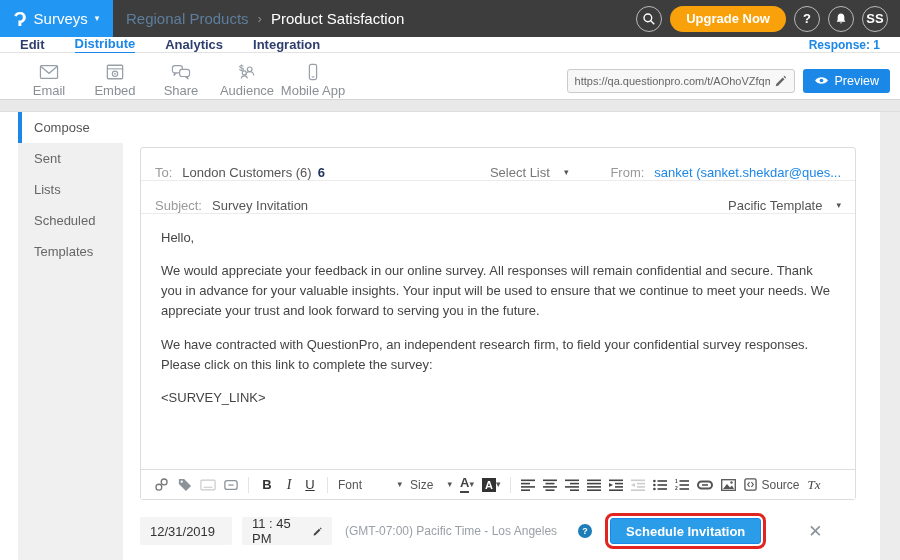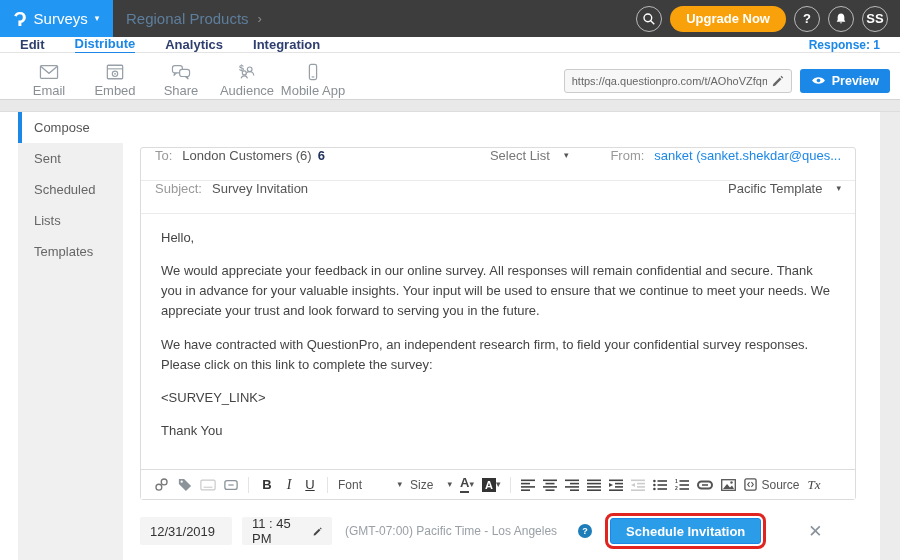--- a/index.html
+++ b/index.html
@@ -27,35 +27,35 @@
   .tab.active { color:#1b87e6; border-bottom:1px solid #1b87e6; }
   .response-count { margin-left:auto; color:#1b87e6; font-size:12px; font-weight:bold; cursor:pointer; }
 
   
   .channel-bar { position:absolute; top:62px; left:0; right:0; height:37px; background:#fff; display:flex; align-items:center; padding-left:16px; }
   .channel { width:66px; display:flex; flex-direction:column; align-items:center; gap:2px; cursor:pointer; }
   .channel svg { display:block; }
   .channel-label { font-size:13px; color:#8a8f94; }
   .url-field { margin-left:auto; width:228px; height:24px; background:#f7f7f7; border:1px solid #ccc; border-radius:3px; display:flex; align-items:center; padding:0 7px; gap:5px; }
   .url-input { flex:1; border:none; background:transparent; font-size:11px; color:#666; font-family:inherit; outline:none; min-width:0; }
-  .preview-btn { margin-left:8px; margin-right:10px; height:24px; padding:0 11px; background:#1b87e6; border:none; border-radius:3px; color:#fff; font-size:12.5px; font-weight:bold; display:flex; align-items:center; gap:6px; cursor:pointer; font-family:inherit; }
+  .preview-btn { margin-left:8px; margin-right:10px; height:24px; padding:0 11px; background:#1b87e6; border:none; border-radius:3px; color:#fff; font-size:12.5px; font-weight:normal; display:flex; align-items:center; gap:6px; cursor:pointer; font-family:inherit; }
 
   .band { position:absolute; top:99px; left:0; right:0; height:13px; background:#e9e9e9; border-top:1px solid #d4d4d4; border-bottom:1px solid #dddddd; }
 
   
   .content { position:absolute; top:112px; left:0; right:0; bottom:0; background:#fff; }
   .scroll-strip { position:absolute; right:0; top:0; bottom:0; width:20px; background:#ececec; }
 
   .sidebar { position:absolute; left:18px; top:0; bottom:0; width:105px; background:#f0f0f0; }
   .side-item { height:31px; display:flex; align-items:center; padding-left:16px; font-size:13px; color:#666; cursor:pointer; }
   .side-item.active { background:#fff; border-left:4px solid #1b87e6; padding-left:12px; color:#555; }
 
   
   .panel { position:absolute; left:140px; top:35px; width:716px; height:353px; background:#fff; border:1px solid #dcdcdc; border-radius:3px; }
-  .prow { height:33px; display:flex; align-items:flex-start; padding:0 14px; border-bottom:1px solid #ebebeb; font-size:13px; }
+  .prow { height:33px; display:flex; align-items:flex-end; padding:0 14px; border-bottom:1px solid #ebebeb; font-size:13px; }
   .flabel { color:#999; margin-right:10px; }
   .fvalue { color:#555; }
   .to-count { font-weight:bold; color:#23355f; margin-left:6px; }
   .select-list { margin-left:auto; display:flex; align-items:center; gap:14px; color:#777; cursor:pointer; }
   .select-list .caret, .template-dd .caret { color:#555; }
   .from-group { display:flex; align-items:center; margin-left:42px; }
   .from-value { color:#1b87e6; cursor:pointer; max-width:215px; white-space:nowrap; overflow:hidden; }
   .template-dd { margin-left:auto; display:flex; align-items:center; gap:14px; color:#555; cursor:pointer; }
 
   .mail-body { padding:14px 20px; font-size:13px; color:#444; line-height:1.55; height:257px; overflow:hidden; }
@@ -95,20 +95,21 @@
 
   <div class="header">
     <div class="logo-box">
       <span class="logo-glyph">Ɂ</span>
       <span class="menu-label">Surveys</span>
       <span class="caret">▾</span>
     </div>
     <div class="breadcrumb">
       <span class="crumb-parent">Regional Products</span>
       <span class="crumb-sep">›</span>
+      <span class="crumb-current">Product Satisfaction</span>
     </div>
     <div class="header-right">
       <div class="circle-btn">
         <svg width="14" height="14" viewBox="0 0 16 16">
             <circle cx="6.7" cy="6.7" r="4.4" fill="none" stroke="#fff" stroke-width="1.6"></circle>
             <line x1="10" y1="10" x2="14" y2="14" stroke="#fff" stroke-width="1.6"></line>
           </svg>
       </div>
       <button class="upgrade-btn">Upgrade Now</button>
       <div class="circle-btn">
@@ -199,24 +200,24 @@
     <div class="scroll-strip"></div>
 
     <div class="sidebar">
       <div class="side-item active">
           <span>Compose</span>
         </div>
       <div class="side-item">
           <span>Sent</span>
         </div>
       <div class="side-item">
+          <span>Lists</span>
+        </div>
+      <div class="side-item">
           <span>Scheduled</span>
-        </div>
-      <div class="side-item">
-          <span>Lists</span>
         </div>
       <div class="side-item">
           <span>Templates</span>
         </div>
     </div>
 
     <div class="panel">
       <div class="prow">
         <span class="flabel">To:</span>
         <span class="fvalue">London Customers (6)</span>
@@ -236,21 +237,20 @@
         <span class="template-dd">
           <span>Pacific Template</span>
           <span class="caret">▾</span>
         </span>
       </div>
       <div class="mail-body">
         <p>Hello,</p>
         <p>We would appreciate your feedback in our online survey. All responses will remain confidential and secure. Thank you in advance for your valuable insights. Your input will be used to ensure that we continue to meet your needs. We appreciate your trust and look forward to serving you in the future.</p>
         <p>We have contracted with QuestionPro, an independent research firm, to field your confidential survey responses. Please click on this link to complete the survey:</p>
         <p>&lt;SURVEY_LINK&gt;</p>
-        <p>Thank You</p>
       </div>
 
       <div class="etoolbar">
         <span class="ebtn">
             <svg width="15" height="15" viewBox="0 0 16 16">
               <circle cx="5.2" cy="10.8" r="3.1" fill="none" stroke="#777" stroke-width="1.4"></circle>
               <circle cx="10.8" cy="5.2" r="3.1" fill="none" stroke="#777" stroke-width="1.4"></circle>
             </svg>
           </span>
         <span class="ebtn">

